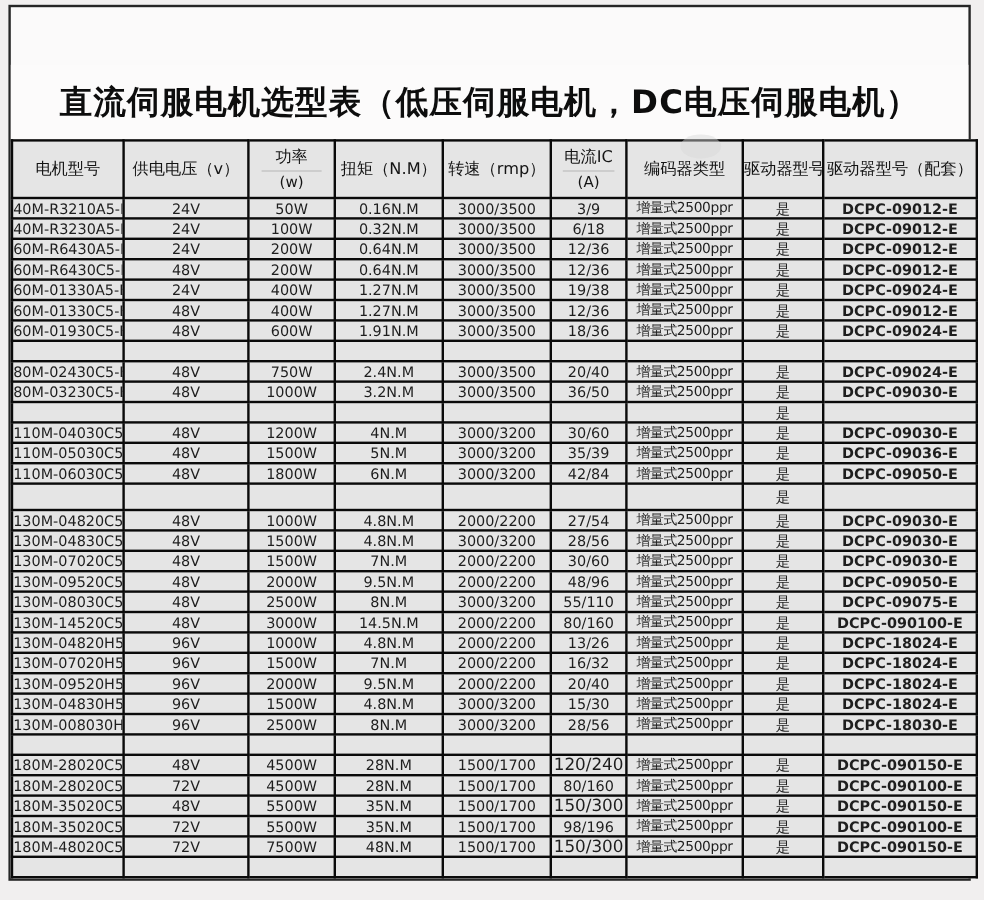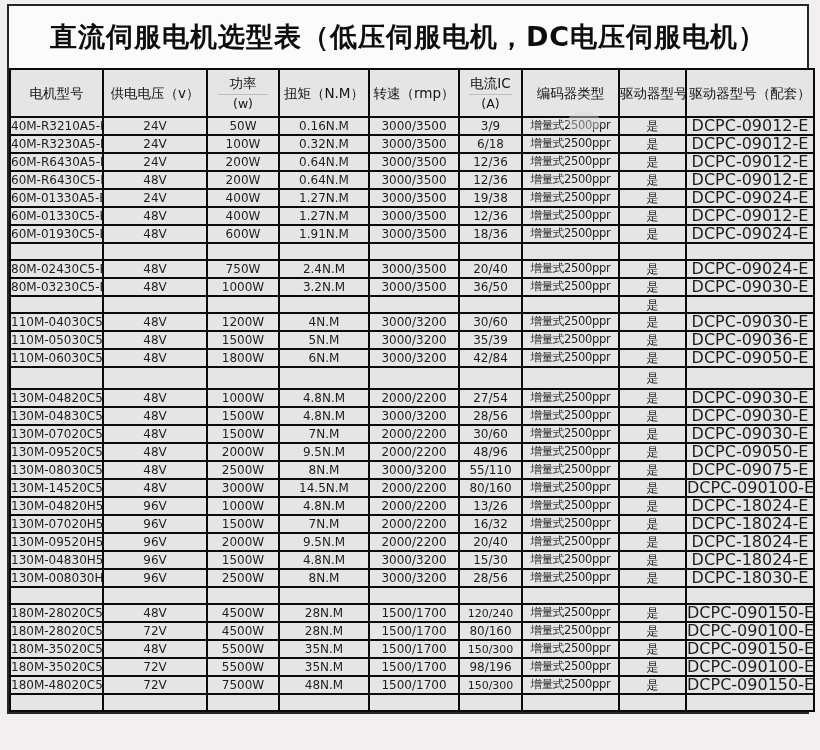--- a/index.html
+++ b/index.html
@@ -13,20 +13,21 @@
     background:#fbfafa;
     border:2px solid #262626;
     box-sizing:border-box;
   }
   .title-row{
     height:62px;
     display:flex;align-items:center;justify-content:center;
     font-size:27px;font-weight:bold;color:#0d0d0d;
     letter-spacing:1px;
     background:#fcfbfb;
+    margin-top:48px;
   }
   table{
     width:100%;
     border-collapse:collapse;
     table-layout:fixed;
     background:#e5e5e5;
   }
   th,td{
     border:2px solid #0a0a0a;
     text-align:center;vertical-align:middle;
@@ -39,22 +40,22 @@
     font-size:13.5px;font-weight:500;color:#141414;
     line-height:1.25;
   }
   .h-sub{display:block;width:72%;margin:2px auto 0;padding-top:1px;
     border-top:1px solid #bdbdbd;font-size:12.5px;font-weight:500;}
   .h-sub:empty{display:none;border:none;margin:0;padding:0;}
   tbody tr{height:17px;}
   tbody tr:nth-child(15){height:22px;}
   tbody td{font-size:12px;line-height:1;}
   tbody td:nth-child(7){font-size:11.5px;letter-spacing:-0.3px;margin-top:29px;}
-  tbody td:nth-child(9){font-size:16px;}
-  tbody td.shrink{font-size:11px;}
+  tbody td:nth-child(9){font-size:12px;font-weight:bold;}
+  tbody td.shrink{font-size:14px;}
   .smudge{
     position:absolute;left:558px;top:106px;width:34px;height:20px;
     background:#d8d6d6;opacity:.45;border-radius:50%;
     pointer-events:none;
   }
 </style>
 </head>
 <body>
 
 <div class="sheet">

